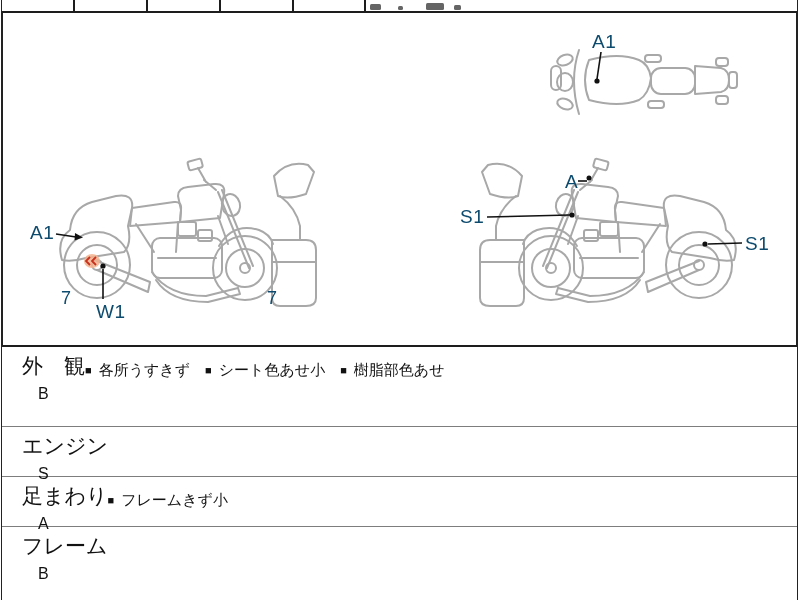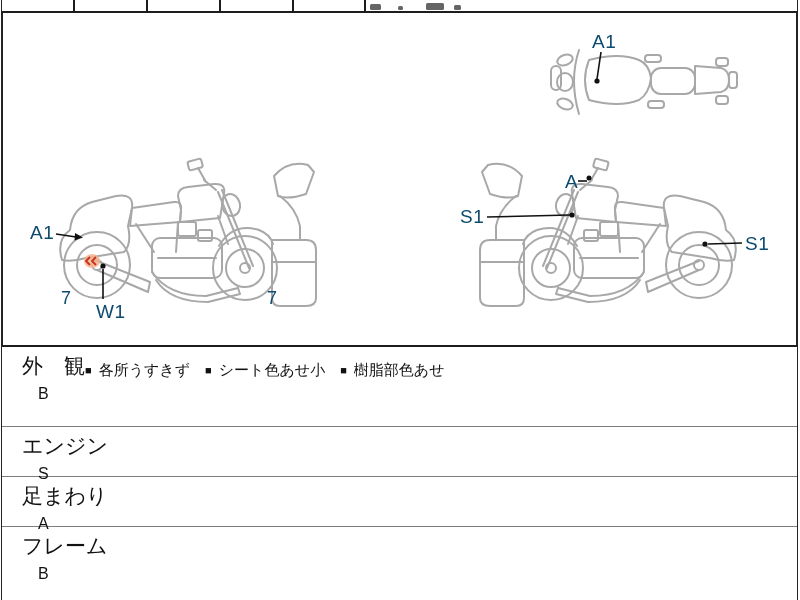--- a/index.html
+++ b/index.html
@@ -181,20 +181,23 @@
       <span class="cat">エンジン</span>
       <span class="grade">S</span>
     </div>
     <div class="notes"></div>
   </div>
   <div class="trow" style="height:50px">
     <div class="cat-col">
       <span class="cat">足まわり</span>
       <span class="grade">A</span>
     </div>
+    <div class="notes">
+        <span class="note"><span class="bullet">■</span><span>フレームきず小</span></span>
+      </div>
   </div>
   <div class="trow" style="height:76px">
     <div class="cat-col">
       <span class="cat">フレーム</span>
       <span class="grade">B</span>
     </div>
   </div>
 </div>
 
 </body></html>

